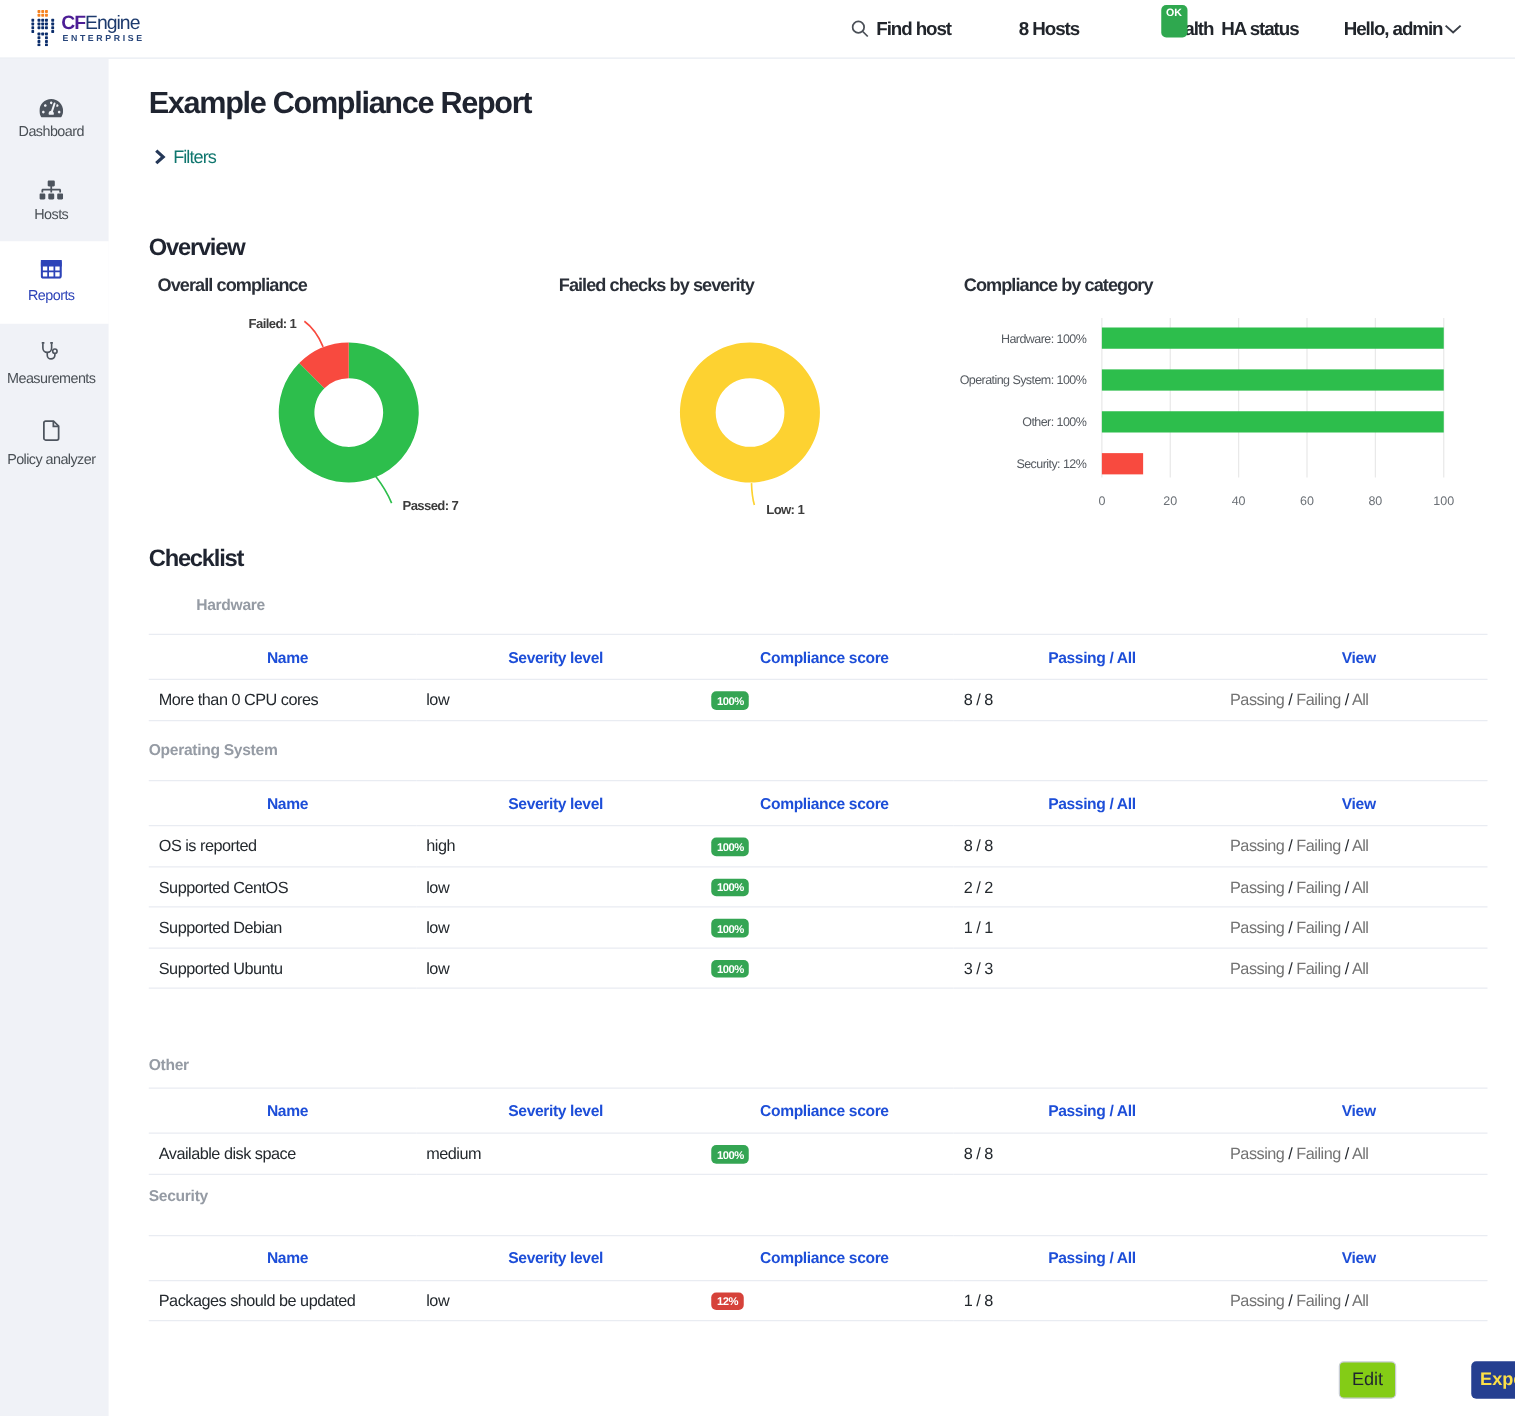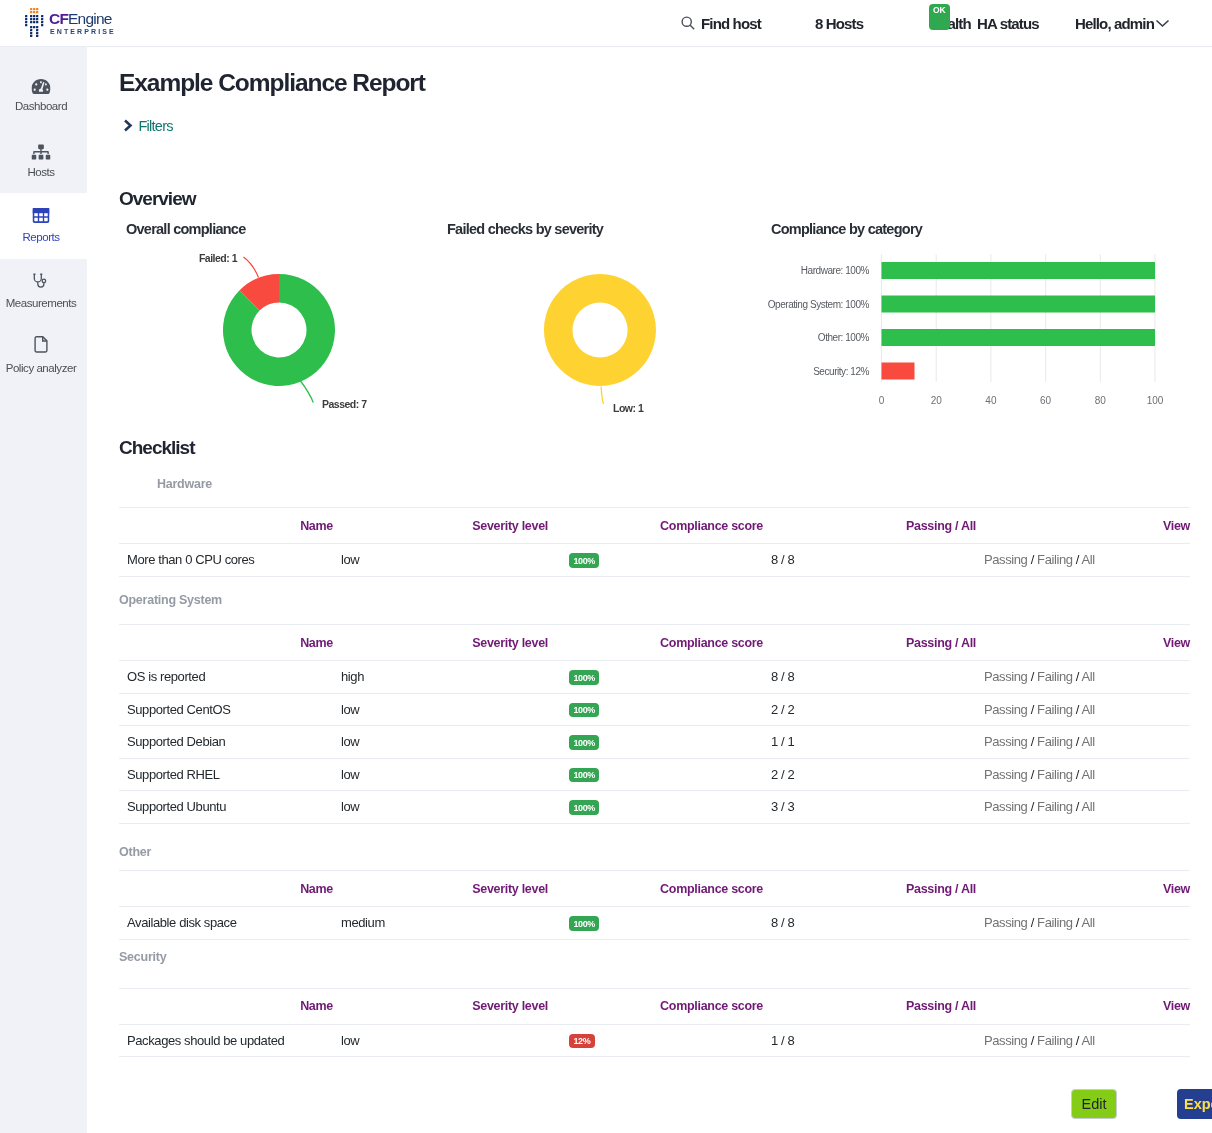--- a/index.html
+++ b/index.html
@@ -18,21 +18,21 @@
 .sbi.active .lbl { color:#2d43b8; font-weight:500; }
 
 #main { position:absolute; left:87px; top:47px; width:1125px; height:1086px; background:#fff; }
 h1.title { position:absolute; left:32px; top:22px; font-size:24.5px; font-weight:800; color:#1f2430; letter-spacing:-1.05px; }
 .filters { position:absolute; left:36px; top:71px; font-size:14.5px; color:#0f766e; letter-spacing:-0.75px; }
 h2.sect { position:absolute; font-size:19px; font-weight:800; color:#1f2430; letter-spacing:-1px; }
 .ctitle { position:absolute; font-size:14.5px; font-weight:700; color:#2a2f38; letter-spacing:-0.75px; }
 
 .slabel { position:absolute; left:32px; font-size:12.5px; font-weight:700; color:#959ba4; letter-spacing:-0.25px; }
 table.chk { position:absolute; left:32px; width:1071px; border-collapse:collapse; table-layout:fixed; font-size:13px; color:#24292e; letter-spacing:-0.4px; }
-table.chk th { font-weight:700; color:#701a75; text-align:right; padding:0 0 0 8px; height:36px; border-top:1px solid #e9ecf2; border-bottom:1px solid #e9ecf2; font-size:12.5px; letter-spacing:-0.3px; }
+table.chk th { font-weight:700; color:#1d4ed8; text-align:center; padding:0 0 0 8px; height:36px; border-top:1px solid #e9ecf2; border-bottom:1px solid #e9ecf2; font-size:12.5px; letter-spacing:-0.3px; }
 table.chk td { padding:0 0 0 8px; height:32.5px; border-bottom:1px solid #e9ecf2; }
 .badge { display:inline-block; margin-left:13px; font-size:9px; font-weight:700; color:#fff; border-radius:4px; padding:2.5px 4.5px 2px; line-height:10px; letter-spacing:-0.4px; }
 .bg-g { background:#34a553; }
 .bg-r { background:#d6423a; }
 a.lnk { color:#737373; text-decoration:none; }
 .sep { color:#24292e; }
 
 .btn { position:absolute; height:30px; border-radius:4px; font-size:14.5px; line-height:28px; text-align:center; }
 #btn-edit { left:984px; top:1042px; width:46px; background:#84cc16; border:1px solid #c8cdd4; color:#1f2430; }
 #btn-export { left:1090px; top:1042px; width:60px; background:#253f90; color:#fde047; font-weight:600; line-height:30px; }
@@ -260,27 +260,20 @@
             <td><a class="lnk">Passing</a><span class="sep"> / </span><a class="lnk">Failing</a><span class="sep"> / </span><a class="lnk">All</a></td>
           </tr>
     <tr>
             <td>Supported Debian</td>
             <td>low</td>
             <td><span class="badge bg-g">100%</span></td>
             <td>1 / 1</td>
             <td><a class="lnk">Passing</a><span class="sep"> / </span><a class="lnk">Failing</a><span class="sep"> / </span><a class="lnk">All</a></td>
           </tr>
     <tr>
-            <td>Supported RHEL</td>
-            <td>low</td>
-            <td><span class="badge bg-g">100%</span></td>
-            <td>2 / 2</td>
-            <td><a class="lnk">Passing</a><span class="sep"> / </span><a class="lnk">Failing</a><span class="sep"> / </span><a class="lnk">All</a></td>
-          </tr>
-    <tr>
             <td>Supported Ubuntu</td>
             <td>low</td>
             <td><span class="badge bg-g">100%</span></td>
             <td>3 / 3</td>
             <td><a class="lnk">Passing</a><span class="sep"> / </span><a class="lnk">Failing</a><span class="sep"> / </span><a class="lnk">All</a></td>
           </tr>
   </tbody>
       </table>
 
   <div class="slabel" style="top:797.5px;">Other</div>

